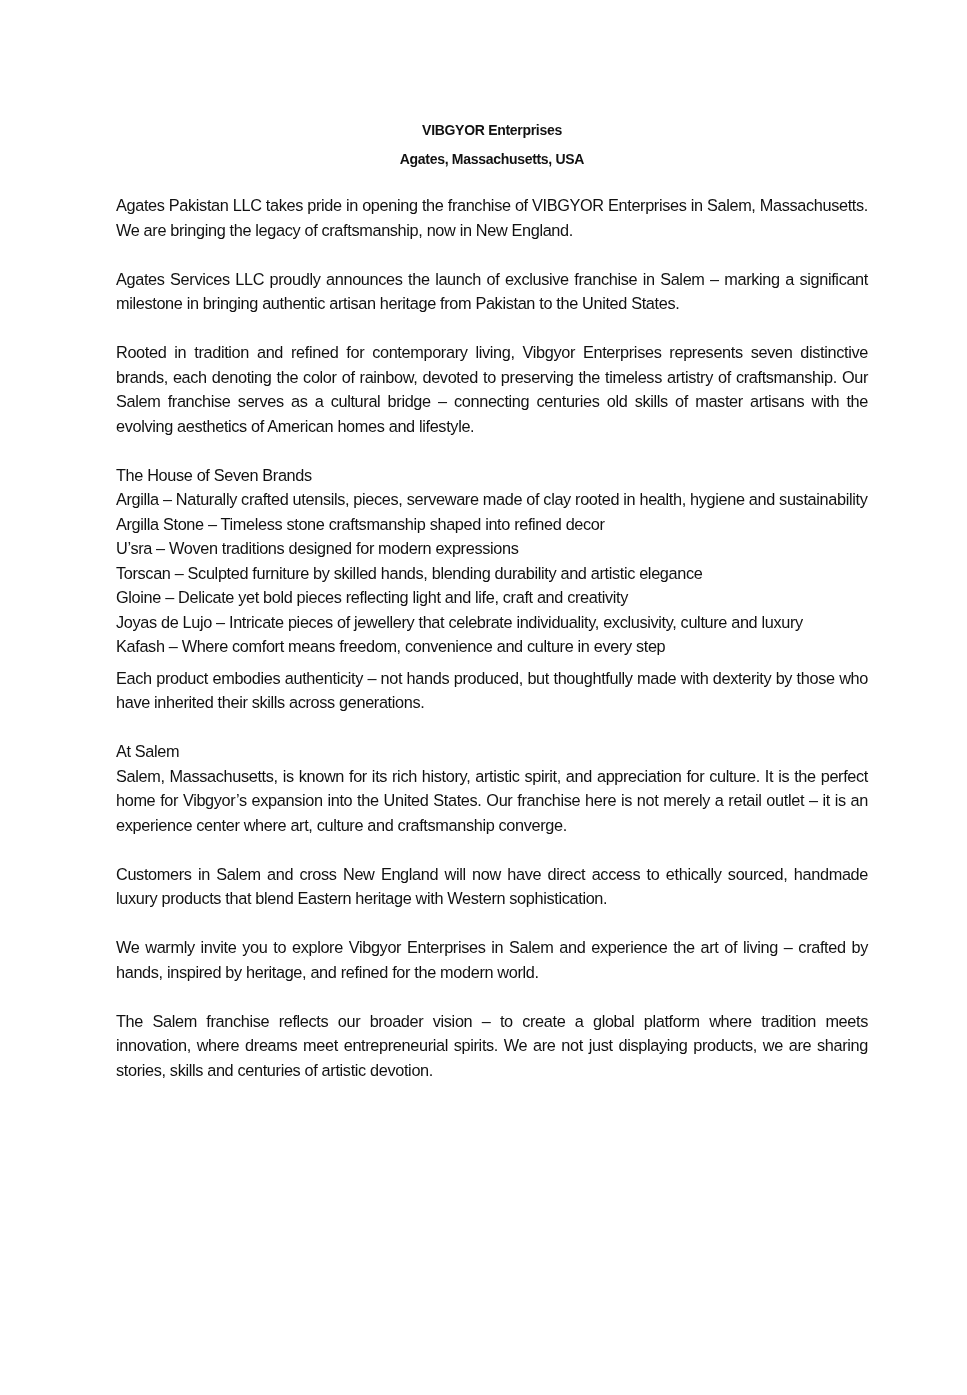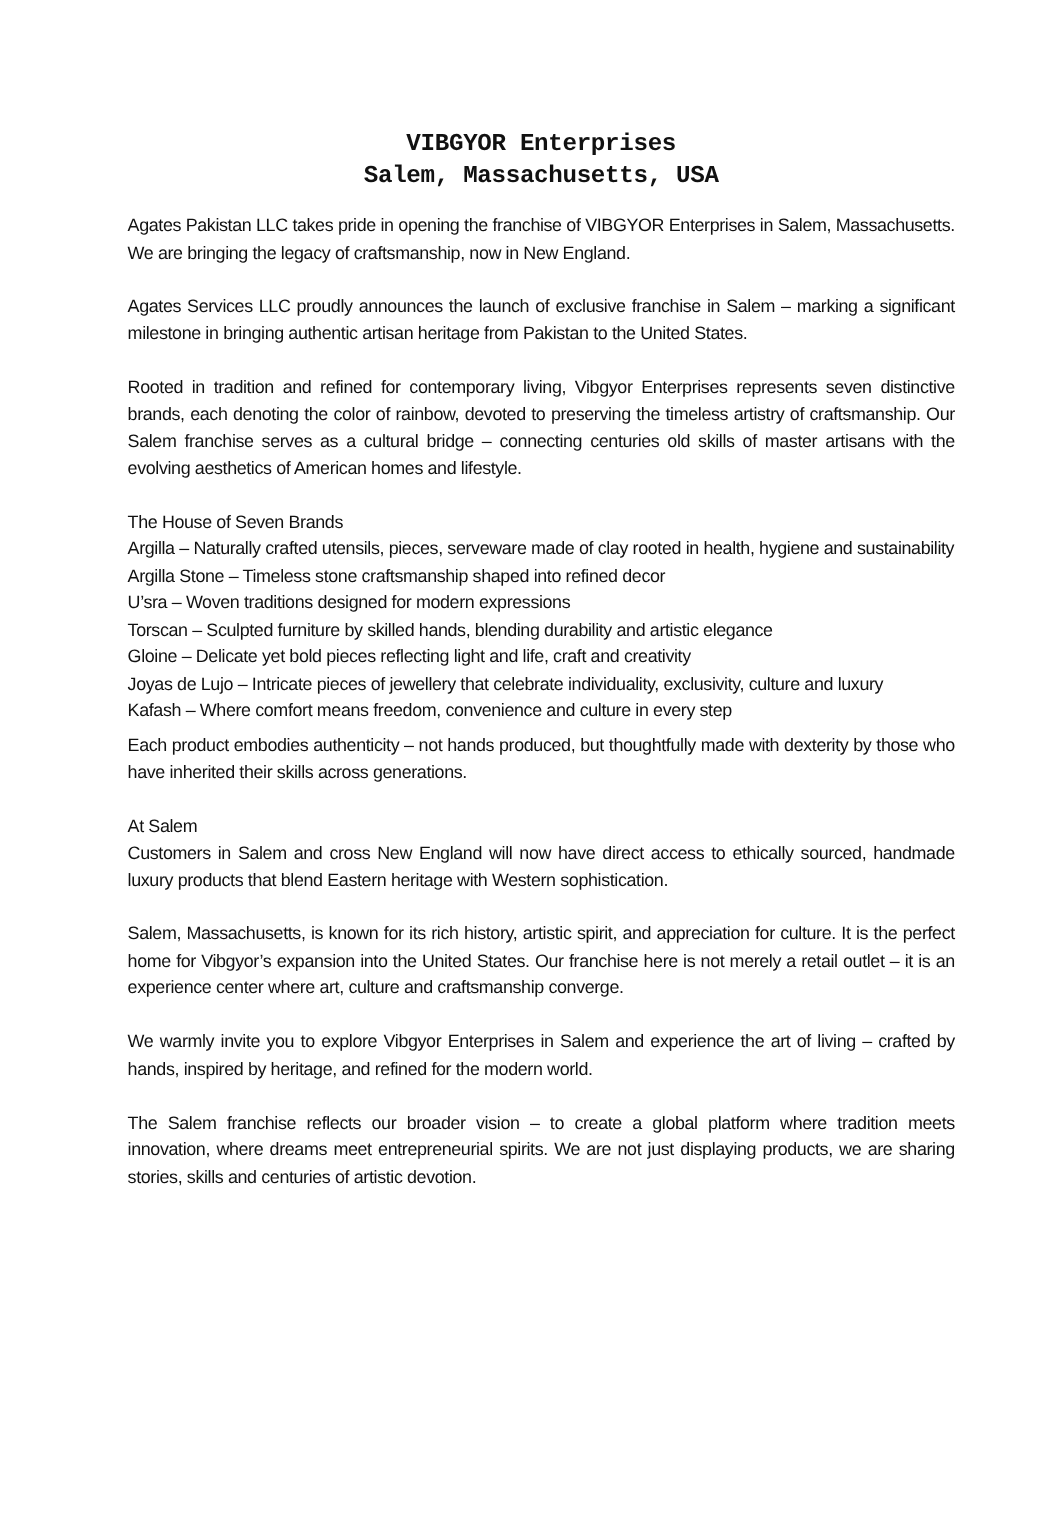--- a/index.html
+++ b/index.html
@@ -3,35 +3,35 @@
 <meta charset="utf-8">
 <style>
   html, body { margin: 0; padding: 0; background: #ffffff; }
   body { width: 967px; height: 1395px; position: relative; overflow: hidden; }
   .page {
     position: absolute; left: 116px; top: 116px; width: 752px;
     font-family: "Liberation Sans", sans-serif;
     font-size: 16.3px; line-height: 24.5px; color: #111111;
     letter-spacing: -0.35px;
   }
-  .title { text-align: center; font-weight: bold; font-size: 22px; line-height: 29px; margin: 0; letter-spacing: -0.3px; font-family: Liberation Mono, monospace; }
+  .title { text-align: center; font-weight: bold; font-size: 14px; line-height: 29px; margin: 0; letter-spacing: -0.3px; }
   .title-block { margin-bottom: 19px; }
   p { margin: 0 0 24.5px 0; text-align: justify; }
   .heading { font-weight: normal; margin: 0; }
   .line { margin: 0; text-align: justify; }
   .brands { margin: 0 0 7px 0; }
   .brand { margin: 0; text-align: left; }
 </style>
 </head>
 <body>
 
 <div class="page">
   <div class="title-block">
     <h1 class="title">VIBGYOR Enterprises</h1>
-    <h2 class="title">Salem, Massachusetts, USA</h2>
+    <h2 class="title">Agates, Massachusetts, USA</h2>
   </div>
 
   <p>Agates Pakistan LLC takes pride in opening the franchise of VIBGYOR Enterprises in Salem, Massachusetts. We are bringing the legacy of craftsmanship, now in New England.</p>
   <p>Agates Services LLC proudly announces the launch of exclusive franchise in Salem – marking a significant milestone in bringing authentic artisan heritage from Pakistan to the United States.</p>
   <p>Rooted in tradition and refined for contemporary living, Vibgyor Enterprises represents seven distinctive brands, each denoting the color of rainbow, devoted to preserving the timeless artistry of craftsmanship. Our Salem franchise serves as a cultural bridge – connecting centuries old skills of master artisans with the evolving aesthetics of American homes and lifestyle.</p>
 
   <div class="heading">The House of Seven Brands</div>
 
   <div class="brands">
     <div class="brand">Argilla – Naturally crafted utensils, pieces, serveware made of clay rooted in health, hygiene and sustainability</div>
@@ -39,18 +39,18 @@
     <div class="brand">U’sra – Woven traditions designed for modern expressions</div>
     <div class="brand">Torscan – Sculpted furniture by skilled hands, blending durability and artistic elegance</div>
     <div class="brand">Gloine – Delicate yet bold pieces reflecting light and life, craft and creativity</div>
     <div class="brand">Joyas de Lujo – Intricate pieces of jewellery that celebrate individuality, exclusivity, culture and luxury</div>
     <div class="brand">Kafash – Where comfort means freedom, convenience and culture in every step</div>
   </div>
 
   <p>Each product embodies authenticity – not hands produced, but thoughtfully made with dexterity by those who have inherited their skills across generations.</p>
 
   <div class="line">At Salem</div>
+  <p>Salem, Massachusetts, is known for its rich history, artistic spirit, and appreciation for culture. It is the perfect home for Vibgyor’s expansion into the United States. Our franchise here is not merely a retail outlet – it is an experience center where art, culture and craftsmanship converge.</p>
+
   <p>Customers in Salem and cross New England will now have direct access to ethically sourced, handmade luxury products that blend Eastern heritage with Western sophistication.</p>
-
-  <p>Salem, Massachusetts, is known for its rich history, artistic spirit, and appreciation for culture. It is the perfect home for Vibgyor’s expansion into the United States. Our franchise here is not merely a retail outlet – it is an experience center where art, culture and craftsmanship converge.</p>
   <p>We warmly invite you to explore Vibgyor Enterprises in Salem and experience the art of living – crafted by hands, inspired by heritage, and refined for the modern world.</p>
   <p>The Salem franchise reflects our broader vision – to create a global platform where tradition meets innovation, where dreams meet entrepreneurial spirits. We are not just displaying products, we are sharing stories, skills and centuries of artistic devotion.</p>
 </div>
 
 </body></html>

